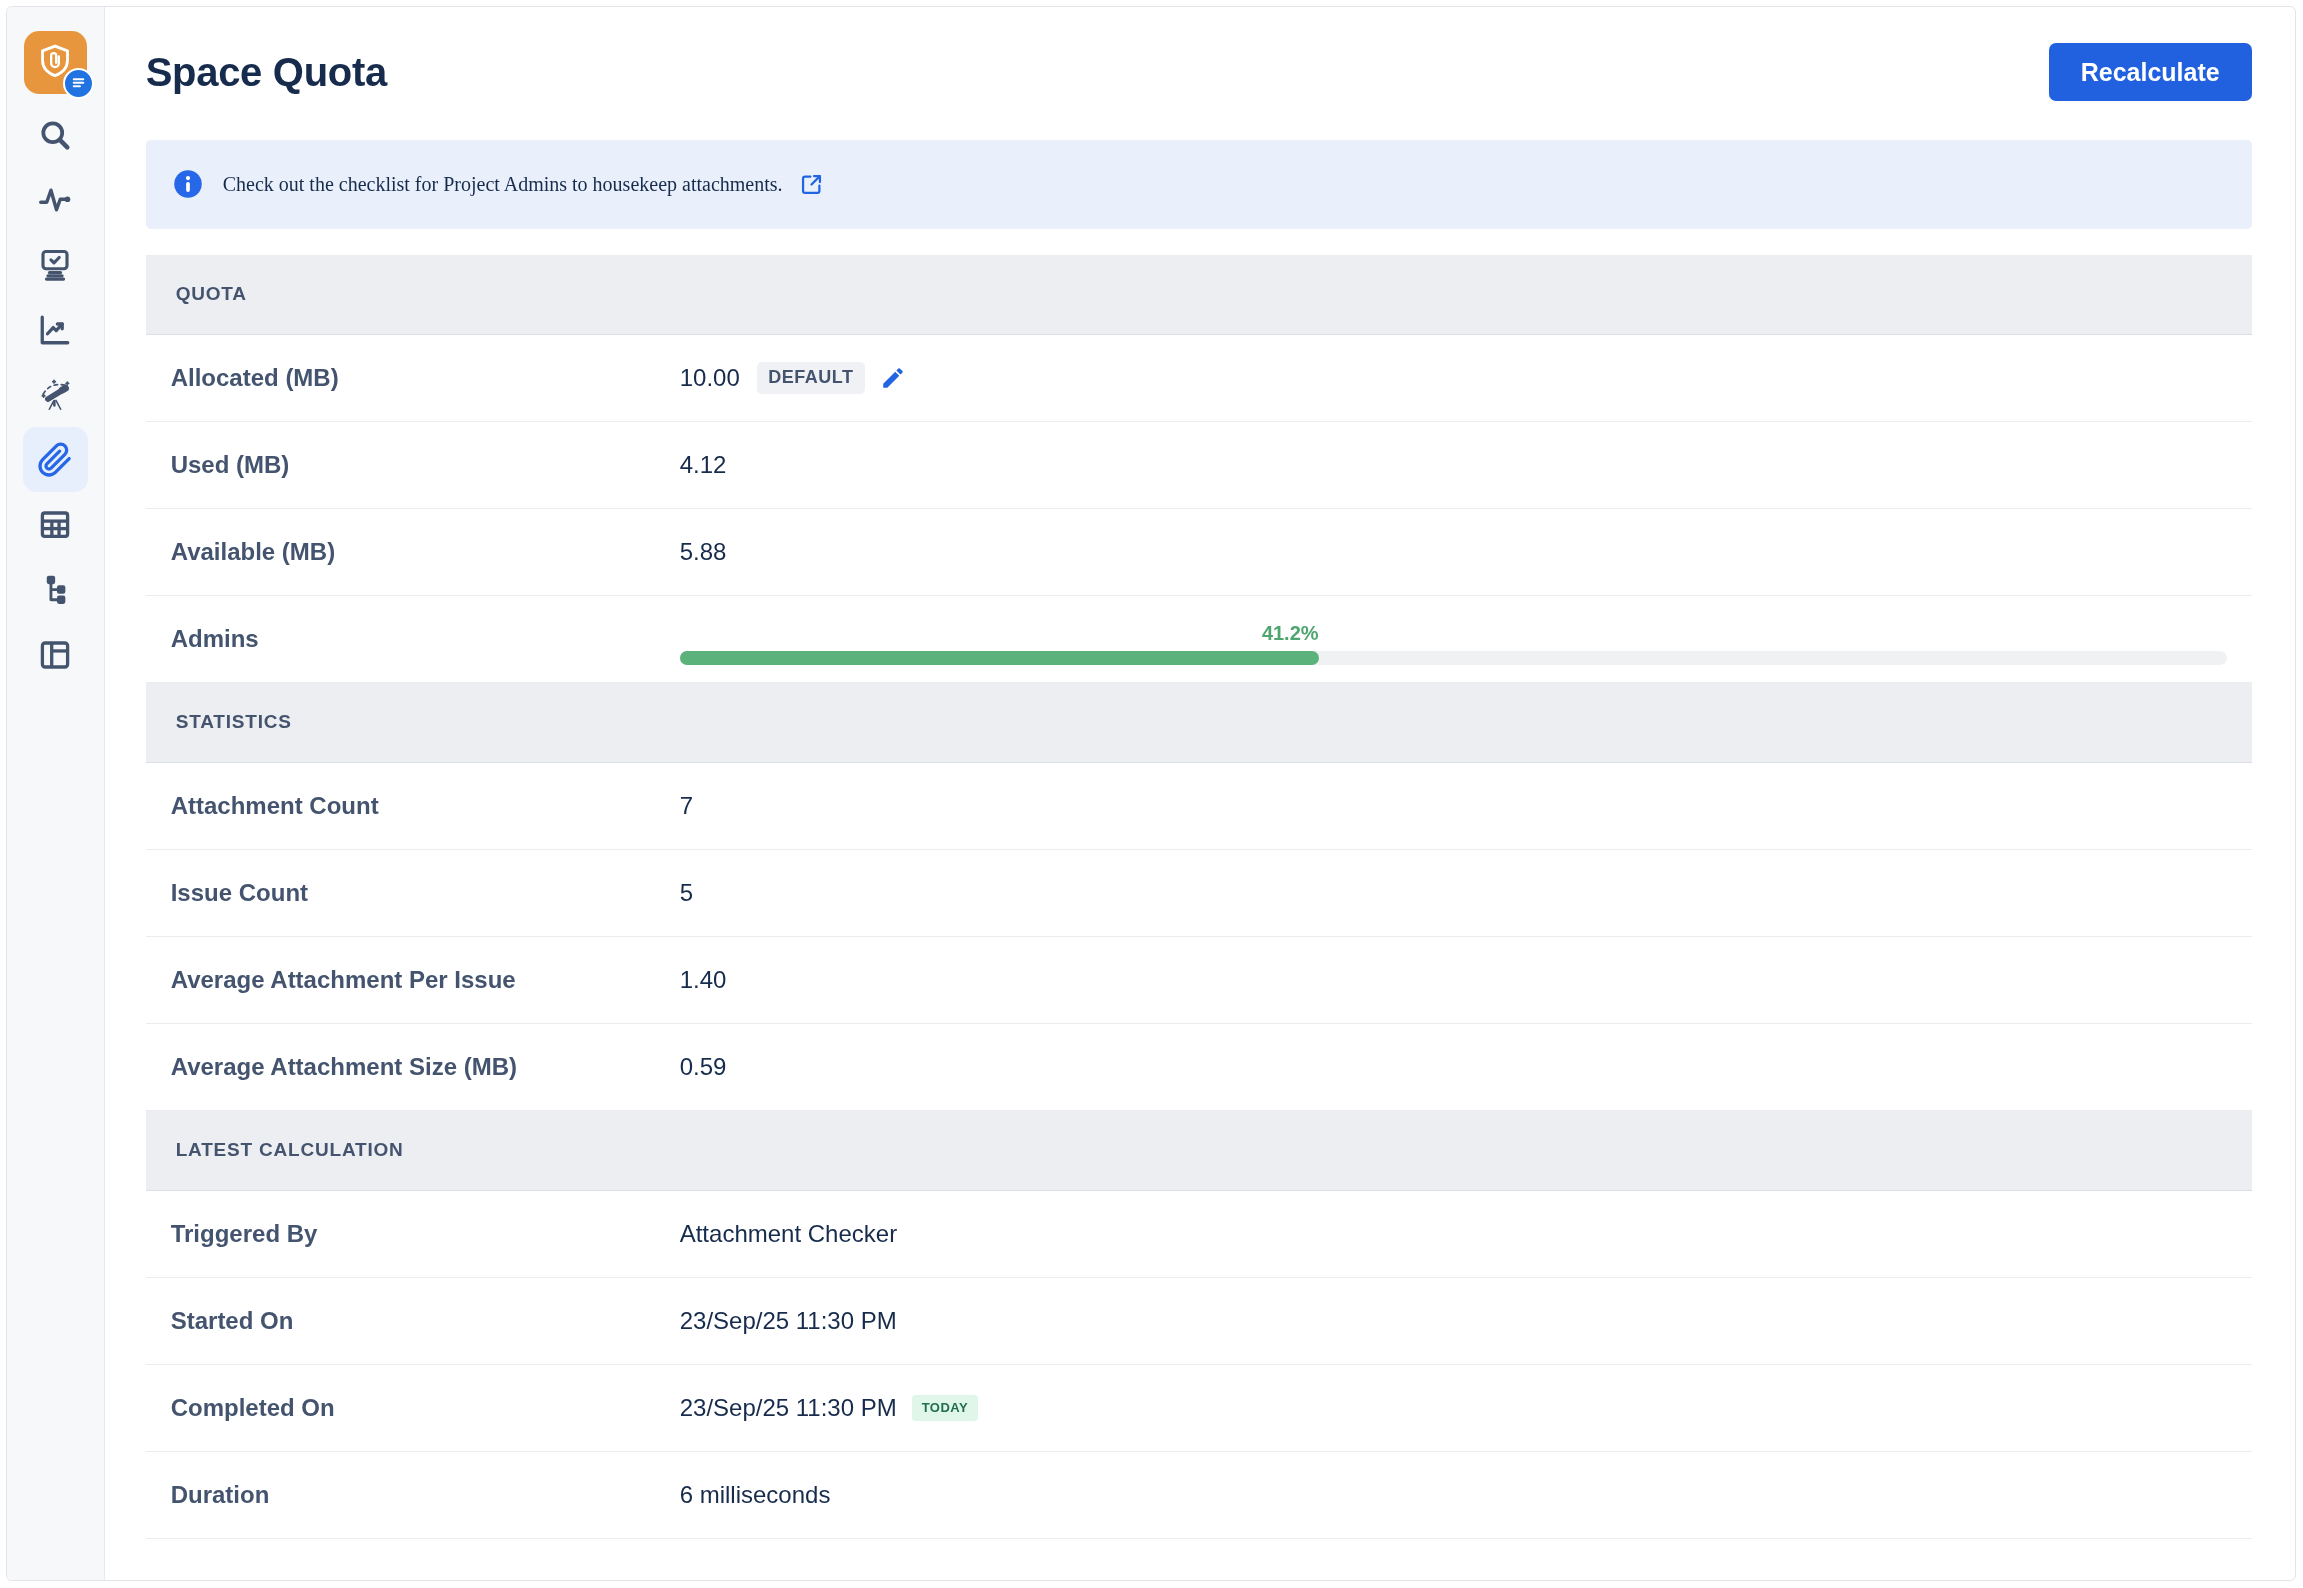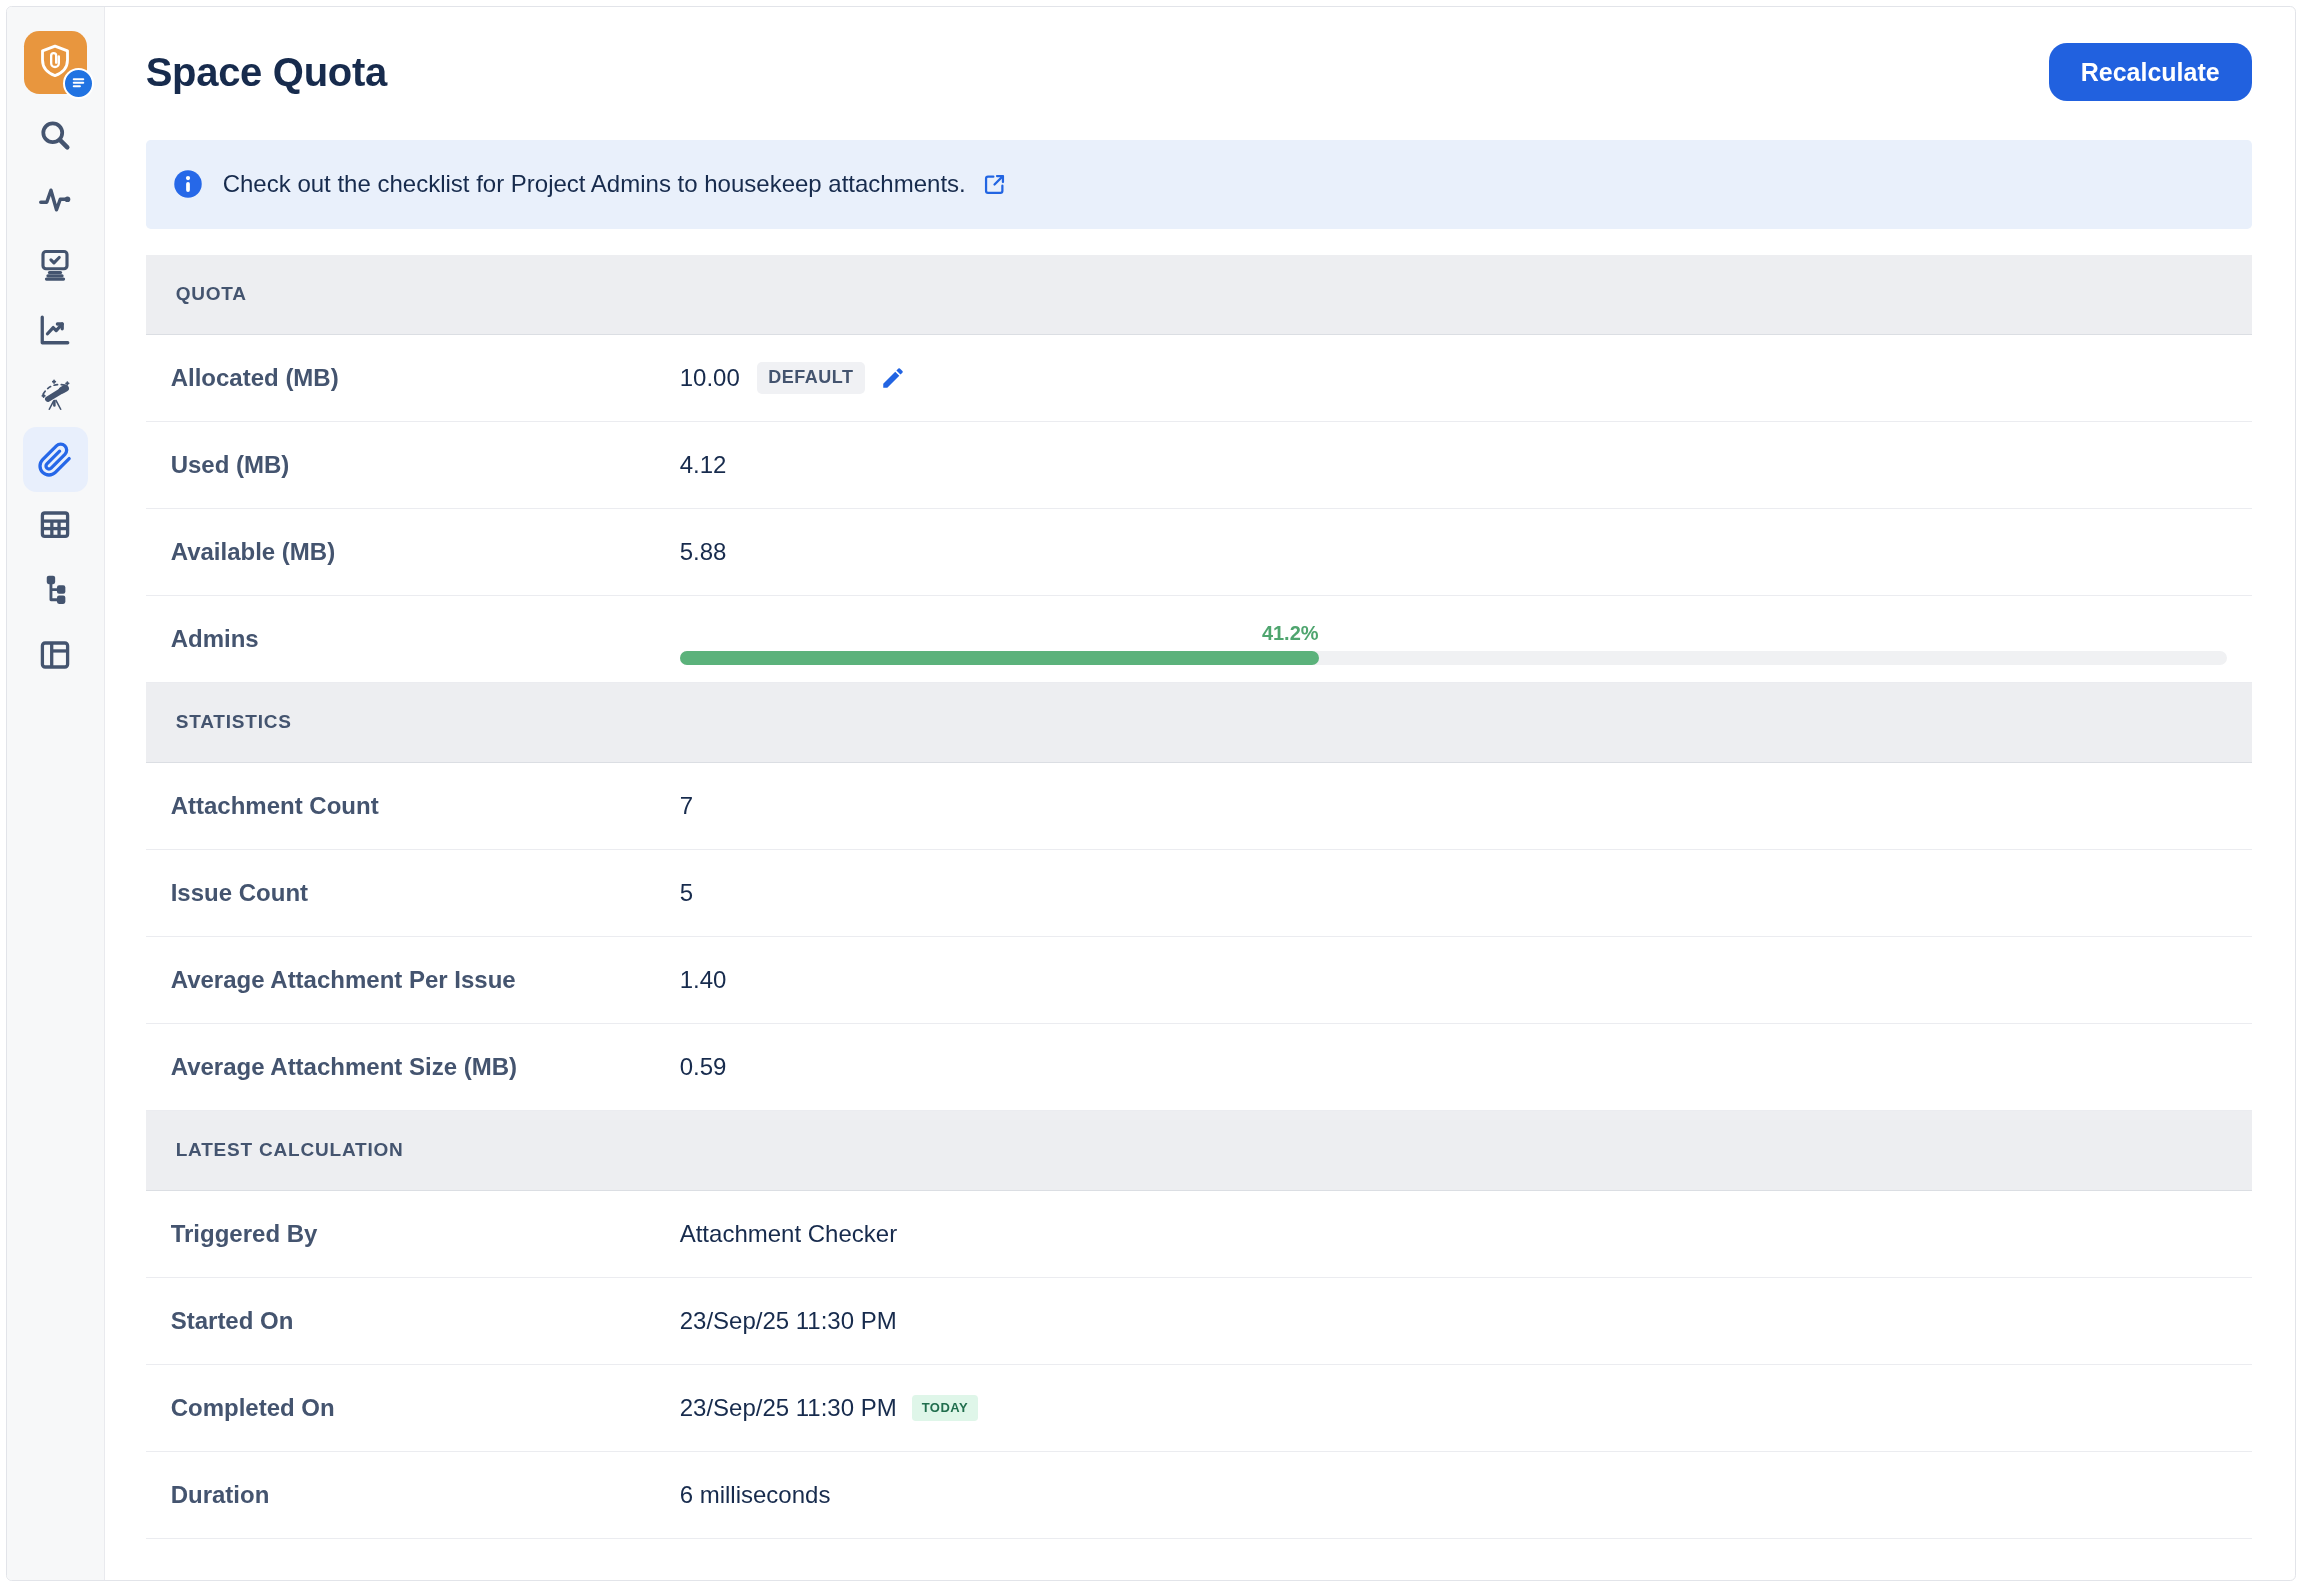--- a/index.html
+++ b/index.html
@@ -11,24 +11,24 @@
   .logo { width:63px; height:63px; border-radius:15.3px; background:#E8963E; position:relative; display:flex; align-items:center; justify-content:center; margin-bottom:8.6px; cursor:pointer; }
   .logo-badge { position:absolute; right:-7.6px; bottom:-5.7px; width:31px; height:31px; border-radius:50%; background:#2173E2; border:2.9px solid #fff; display:flex; align-items:center; justify-content:center; }
   .nav-item { width:65px; height:65px; display:flex; align-items:center; justify-content:center; border-radius:13.4px; cursor:pointer; }
   .nav-item.selected { background:#E8EFFC; }
   .nav-item svg { display:block; }
 
   
   .main { flex:1; padding:0 43px 0 41px; overflow:hidden; }
   .page-header { margin-top:36px; height:59px; display:flex; align-items:center; justify-content:space-between; }
   .page-title { font-size:40px; font-weight:700; color:#172B4D; letter-spacing:-0.3px; }
-  .btn-primary { height:58px; padding:0 32px; background:#2161DF; color:#fff; font-size:25px; font-weight:600; font-family:"Liberation Sans", sans-serif; border:none; border-radius:18px; cursor:pointer; }
+  .btn-primary { height:58px; padding:0 32px; background:#2161DF; color:#fff; font-size:25px; font-weight:600; font-family:"Liberation Sans", sans-serif; border:none; border-radius:7px; cursor:pointer; }
 
   .banner { margin-top:38px; height:89px; background:#E9F0FB; border-radius:4.8px; display:flex; align-items:center; padding:0 27px; }
-  .banner-text { font-size:24px; color:#172B4D; margin-left:20px; }
+  .banner-text { font-size:20px; color:#172B4D; margin-left:20px;font-family:Liberation Serif, serif; }
   .banner .link-icon { margin-left:15.3px; cursor:pointer; display:flex; }
 
   .table { margin-top:26px; }
   .sec-header { background:#EDEEF1; height:80px; display:flex; align-items:center; padding:0 30px; font-size:19px; font-weight:700; color:#44546F; letter-spacing:0.8px; border-bottom:1.9px solid #DBDEE3; }
   .row { height:87px; display:flex; align-items:center; padding:4px 25px; border-bottom:1.9px solid #EBECF0; }
   .row .label { width:509px; flex:none; font-size:24px; font-weight:600; color:#44546F; }
   .vcell { display:flex; align-items:center; flex:1; }
   .value { font-size:24px; color:#172B4D; }
   .badge-default { margin-left:17px; background:#F0F1F4; color:#44546F; font-size:18px; font-weight:700; letter-spacing:0.5px; padding:5.7px 11.5px; border-radius:5px; }
   .badge-today { margin-left:15.3px; background:#DFF6E9; color:#216E4E; font-size:13px; font-weight:700; letter-spacing:0.5px; padding:5.7px 9.6px; border-radius:3.8px; }

